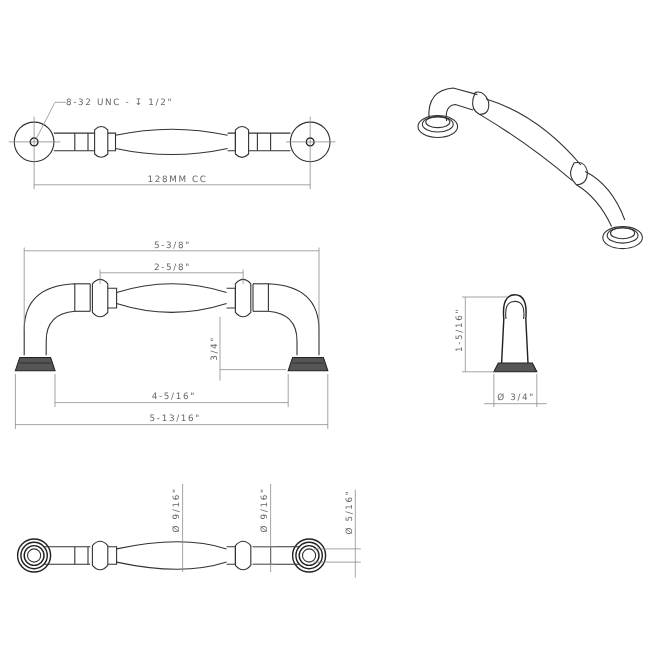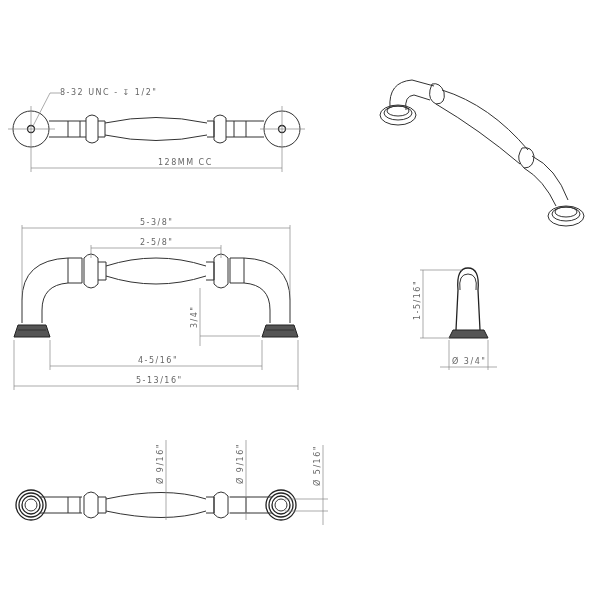--- a/index.html
+++ b/index.html
@@ -136,21 +136,21 @@
     <line class="dim" x1="246" y1="440" x2="246" y2="520"></line>
     <line class="dim" x1="228" y1="497" x2="250" y2="497"></line>
     <line class="dim" x1="228" y1="513" x2="250" y2="513"></line>
     <line class="dim" x1="323" y1="445" x2="323" y2="525"></line>
     <line class="dim" x1="285" y1="499" x2="328" y2="499"></line>
     <line class="dim" x1="285" y1="511" x2="328" y2="511"></line>
   </g>
 </svg>
 
 <div class="lbl" style="left:60px;top:88px;">8-32 UNC - ↧ 1/2"</div>
-<div class="lbl" style="left:134px;top:158px;margin-left:24px;">128MM CC</div>
+<div class="lbl" style="left:134px;top:158px;">128MM CC</div>
 
 <div class="lbl" style="left:140px;top:218px;">5-3/8"</div>
 <div class="lbl" style="left:140px;top:238px;">2-5/8"</div>
 <div class="vlbl" style="left:190px;top:328px;">3/4"</div>
 <div class="lbl" style="left:138px;top:356px;">4-5/16"</div>
 <div class="lbl" style="left:136px;top:376px;">5-13/16"</div>
 
 <div class="vlbl" style="left:413px;top:320px;">1-5/16"</div>
 <div class="lbl" style="left:452px;top:357px;">Ø 3/4"</div>
 

